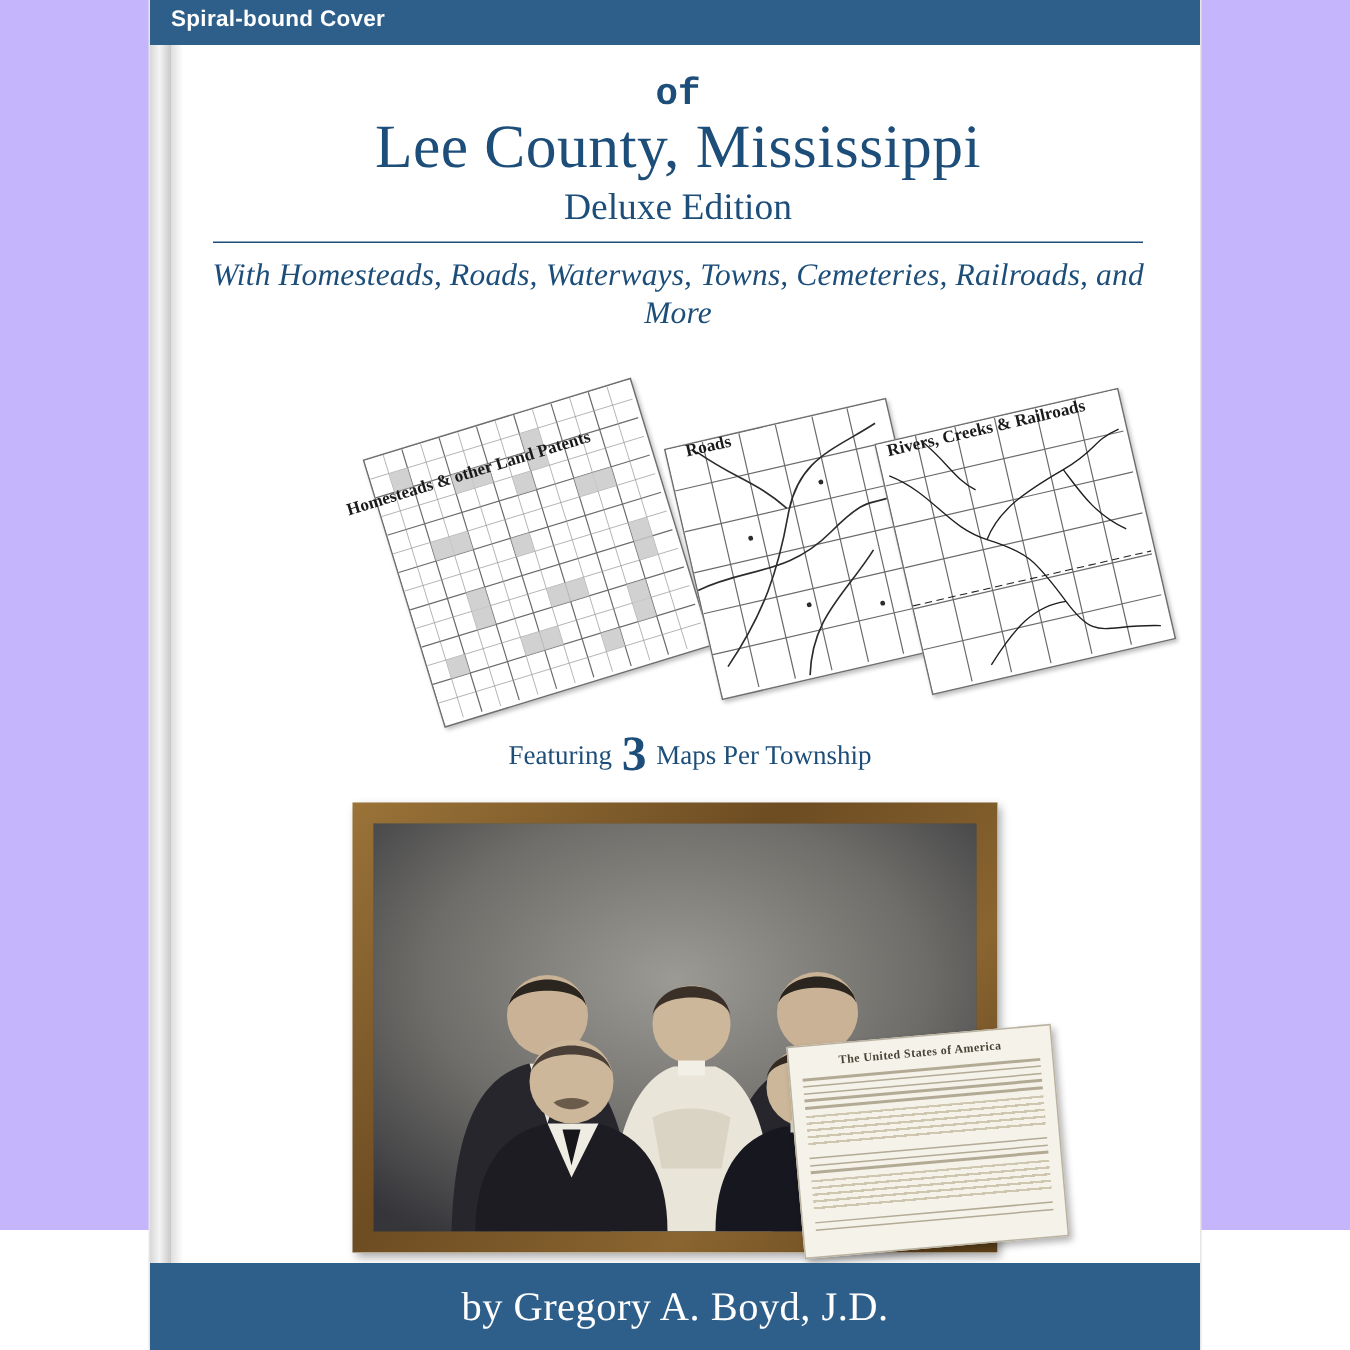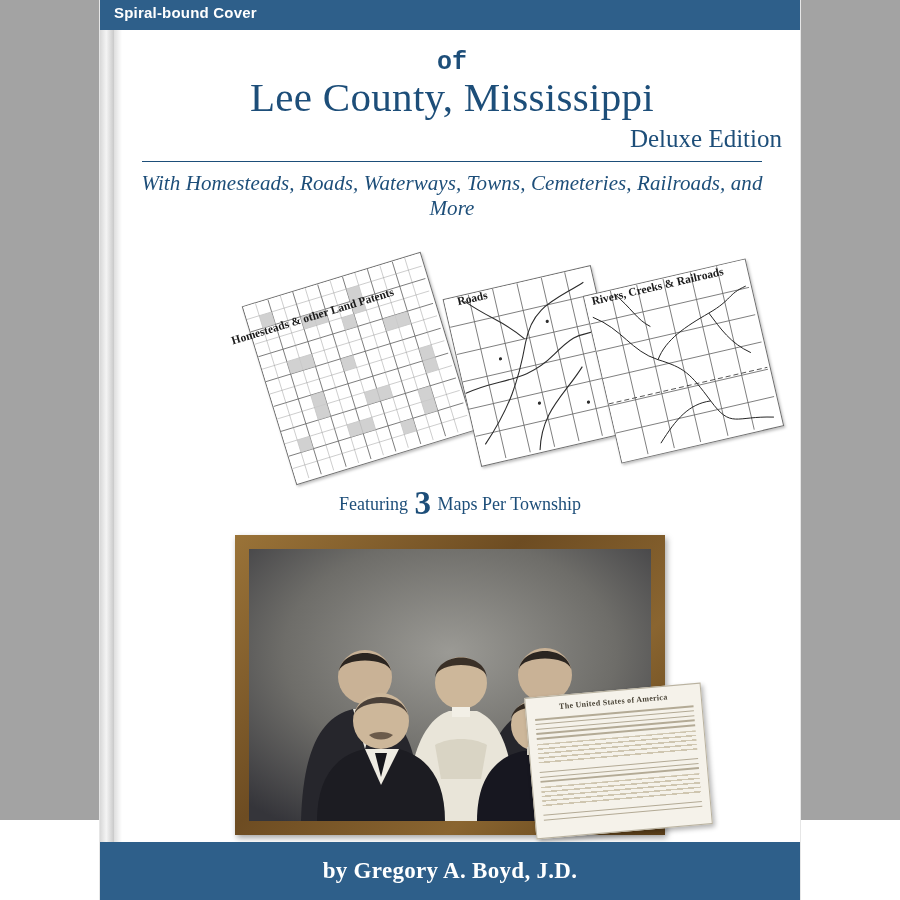--- a/index.html
+++ b/index.html
@@ -10,21 +10,21 @@
   body {
     width: 900px;
     height: 900px;
     overflow: hidden;
     font-family: "Liberation Serif", serif;
   }
   #cover {
     position: relative;
     width: 900px;
     height: 820px;
-    background: #a3a3a3;
+    background: #c4b5fd;
   }
   
   .book {
     position: absolute;
     left: 100px;
     top: 0px;
     width: 700px;
     height: 900px;
     background: #ffffff;
     box-shadow: 0 0 0 1px #e6e6e6;
@@ -74,22 +74,22 @@
     width: 700px;
     height: 58px;
     background: #2e5f8a;
     display: flex;
     align-items: center;
     justify-content: center;
   }
   .author {
     color: #ffffff;
     font-family: "Liberation Serif", serif;
-    font-weight: bold;
-    font-size: 23px;
+    font-weight: normal;
+    font-size: 27px;
     letter-spacing: 0.3px;
   }
   
   .title-area {
     position: absolute;
     left: 22px;
     top: 45px;
     width: 660px;
     text-align: center;
     color: #1d4e79;
@@ -111,21 +111,20 @@
     font-size: 41px;
     font-weight: normal;
     line-height: 1.05;
     margin-top: -2px;
     letter-spacing: 0.3px;
   }
   .edition {
     font-size: 25px;
     margin-top: 6px;
     color: #1d4e79;
-    text-align: right;
   }
   .rule {
     width: 620px;
     height: 1px;
     background: #1d4e79;
     margin: 8px auto 0 auto;
   }
   .subtitle {
     font-size: 21px;
     font-style: italic;

